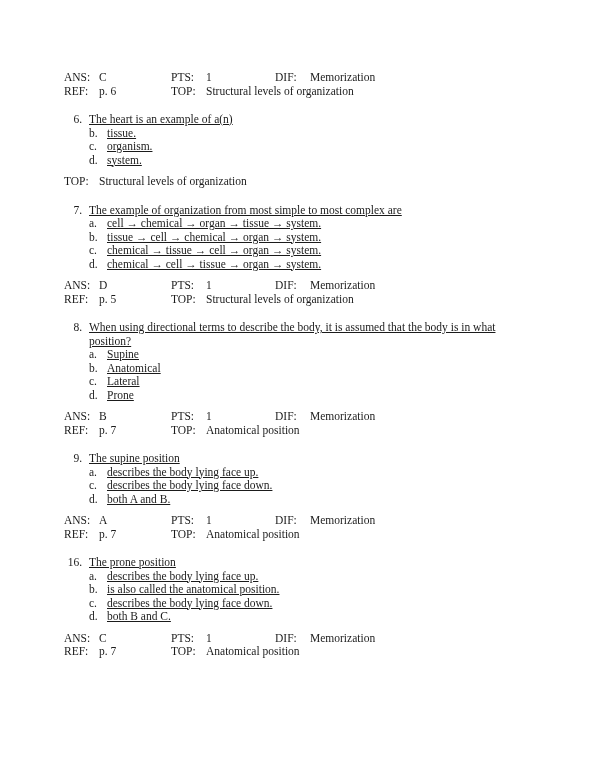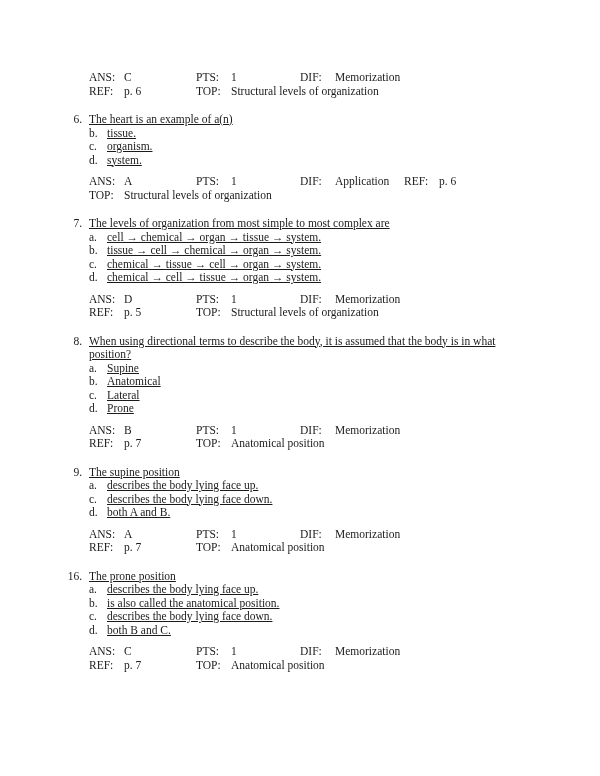--- a/index.html
+++ b/index.html
@@ -10,21 +10,21 @@
     font-family:"Liberation Serif","DejaVu Serif",serif;
     font-size:11.5px;
     line-height:13.5px;
     color:#1b1b1b;
     overflow:hidden;
     box-sizing:border-box;
     padding-top:71px;
   }
   .content{margin-left:64px;margin-right:86px;}
   
-  .ans{margin-left:25px;margin-top:8px;}
+  .ans{margin-top:8px;}
   .arow{white-space:nowrap;}
   .cell{display:inline-block;vertical-align:top;}
   .c1{width:107px;}
   .c2{width:104px;}
   .c3{width:104px;}
   .al{display:inline-block;width:35px;}
   
   .q{margin-top:15px;text-decoration:underline;}
   .qline{padding-left:25px;text-indent:-25px;}
   .qnum{display:inline-block;width:18px;text-align:right;margin-right:7px;text-indent:0;}
@@ -47,30 +47,27 @@
       </div>
     </div>
 
     <div class="q">
       <div class="qline"><span class="qnum">6.</span><span>The heart is an example of a(n)</span></div>
       <div class="opt"><span class="ol">b.</span><span>tissue.</span></div>
       <div class="opt"><span class="ol">c.</span><span>organism.</span></div>
       <div class="opt"><span class="ol">d.</span><span>system.</span></div>
       <div class="ans">
         <div class="arow">
-          <span class="cell c1"><span class="al">ANS:</span><span>A</span></span><span class="cell c2"><span class="al">PTS:</span><span>1</span></span><span class="cell c3"><span class="al">DIF:</span><span>Application</span></span><span class="cell"><span class="al">REF:</span><span>p. 6</span></span>
-        </div>
-        <div class="arow">
           <span class="cell"><span class="al">TOP:</span><span>Structural levels of organization</span></span>
         </div>
       </div>
     </div>
 
     <div class="q">
-      <div class="qline"><span class="qnum">7.</span><span>The levels of organization from most simple to most complex are</span></div>
+      <div class="qline"><span class="qnum">7.</span><span>The example of organization from most simple to most complex are</span></div>
       <div class="opt"><span class="ol">a.</span><span>cell → chemical → organ → tissue → system.</span></div>
       <div class="opt"><span class="ol">b.</span><span>tissue → cell → chemical → organ → system.</span></div>
       <div class="opt"><span class="ol">c.</span><span>chemical → tissue → cell → organ → system.</span></div>
       <div class="opt"><span class="ol">d.</span><span>chemical → cell → tissue → organ → system.</span></div>
       <div class="ans">
         <div class="arow">
           <span class="cell c1"><span class="al">ANS:</span><span>D</span></span><span class="cell c2"><span class="al">PTS:</span><span>1</span></span><span class="cell"><span class="al">DIF:</span><span>Memorization</span></span>
         </div>
         <div class="arow">
           <span class="cell c1"><span class="al">REF:</span><span>p. 5</span></span><span class="cell"><span class="al">TOP:</span><span>Structural levels of organization</span></span>

